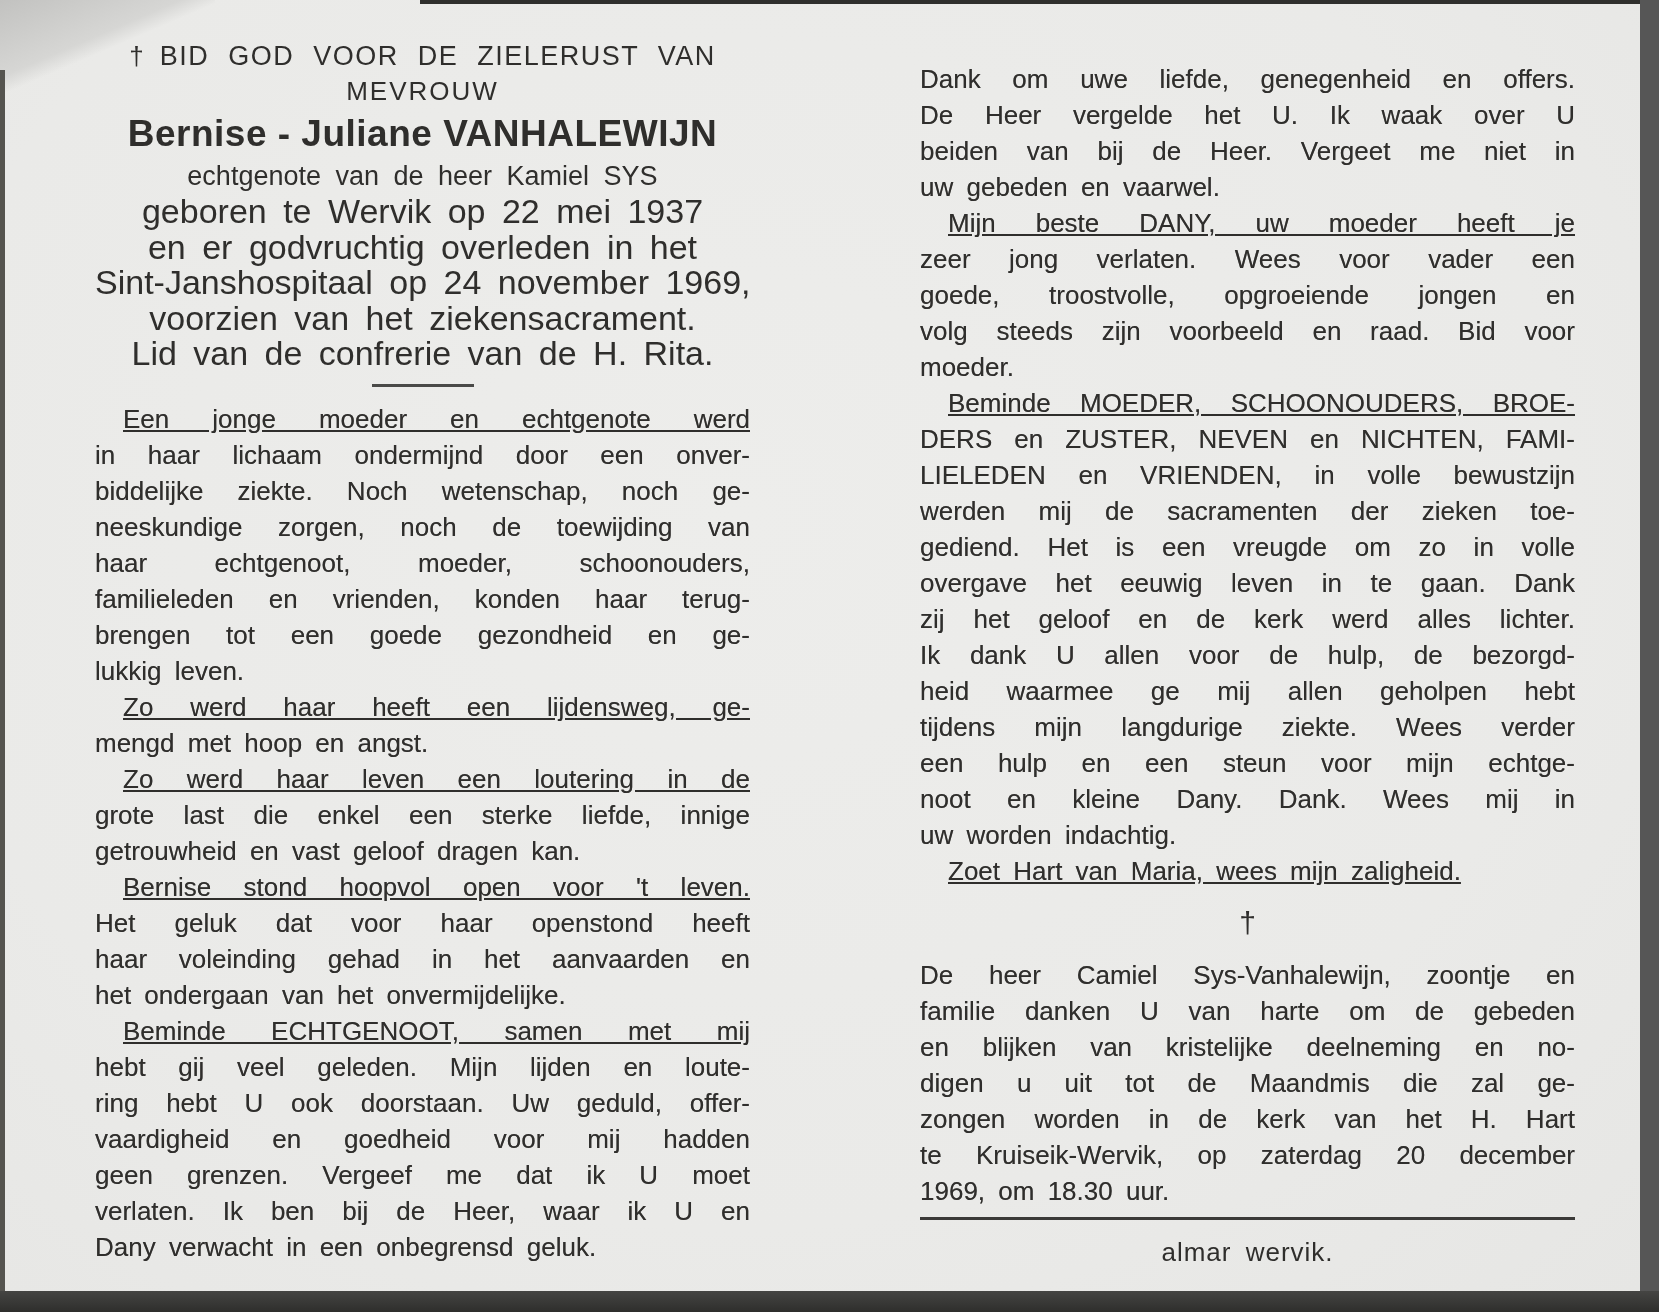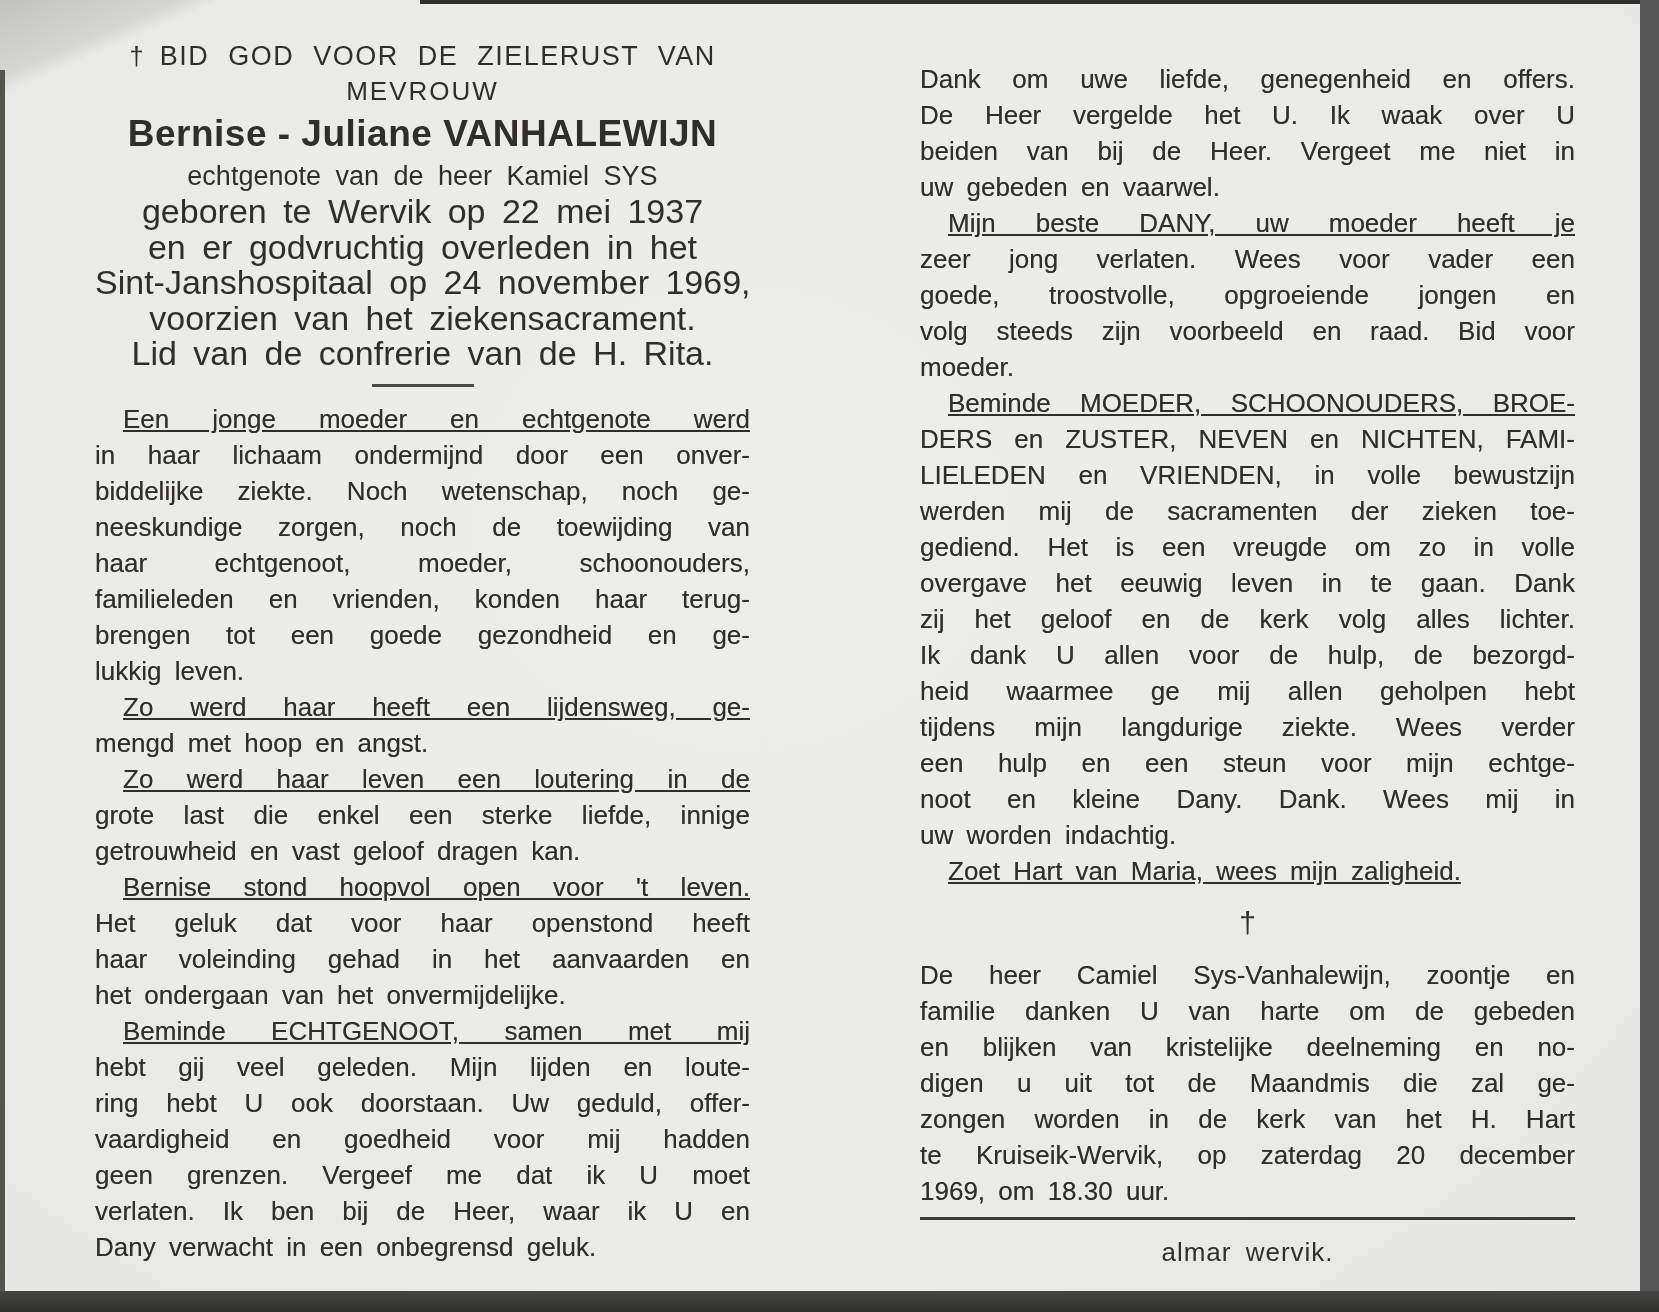--- a/index.html
+++ b/index.html
@@ -184,21 +184,21 @@
           <div class="line">volg steeds zijn voorbeeld en raad. Bid voor</div>
           <div class="line last">moeder.</div>
         </div>
         <div class="para">
           <div class="line indent">Beminde MOEDER, SCHOONOUDERS, BROE-</div>
           <div class="line">DERS en ZUSTER, NEVEN en NICHTEN, FAMI-</div>
           <div class="line">LIELEDEN en VRIENDEN, in volle bewustzijn</div>
           <div class="line">werden mij de sacramenten der zieken toe-</div>
           <div class="line">gediend. Het is een vreugde om zo in volle</div>
           <div class="line">overgave het eeuwig leven in te gaan. Dank</div>
-          <div class="line">zij het geloof en de kerk volg alles lichter.</div>
+          <div class="line">zij het geloof en de kerk werd alles lichter.</div>
           <div class="line">Ik dank U allen voor de hulp, de bezorgd-</div>
           <div class="line">heid waarmee ge mij allen geholpen hebt</div>
           <div class="line">tijdens mijn langdurige ziekte. Wees verder</div>
           <div class="line">een hulp en een steun voor mijn echtge-</div>
           <div class="line">noot en kleine Dany. Dank. Wees mij in</div>
           <div class="line last">uw worden indachtig.</div>
         </div>
         <div class="para">
           <div class="line indent last">Zoet Hart van Maria, wees mijn zaligheid.</div>
         </div>

